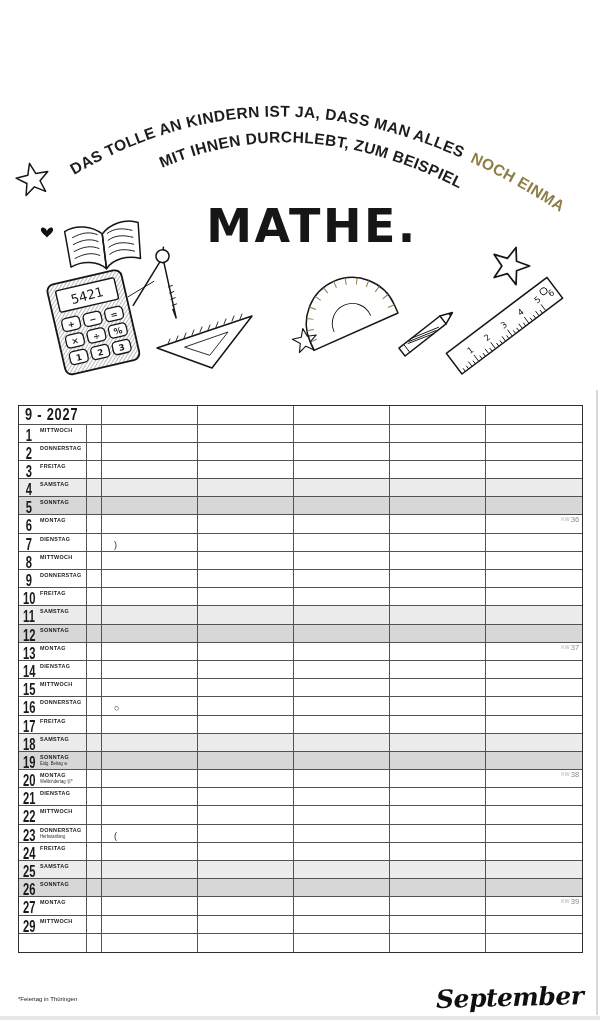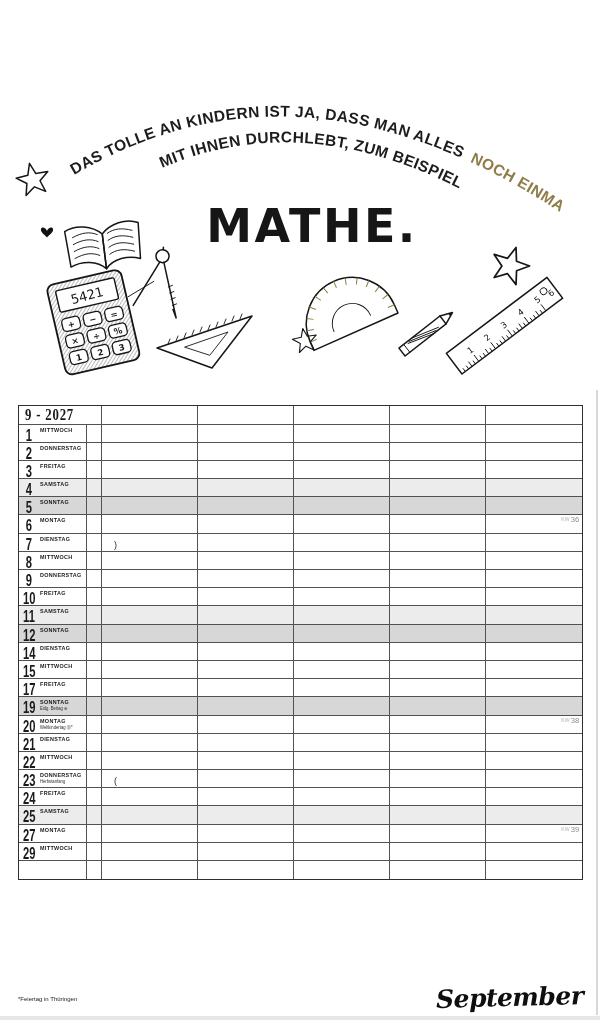--- a/index.html
+++ b/index.html
@@ -26,21 +26,21 @@
     border:1.6px solid #2f2f2f;box-sizing:border-box;background:#fff;
     display:flex;flex-direction:column;
   }
   .row{display:grid;grid-template-columns:68px 15px repeat(5,1fr);
     height:18.2px;box-sizing:border-box;border-bottom:1px solid #525252;background:#fff;}
   .row:last-child{border-bottom:none;}
   .row.sat{background:#ececec;}
   .row.sun{background:#d7d7d7;}
   .cell{box-sizing:border-box;border-right:1px solid #525252;overflow:hidden;}
   .cell:last-child{border-right:none;}
-  .header-row{height:18.5px;font-family:Liberation Serif, serif;}
+  .header-row{height:18.5px;}
   .month-cell{grid-column:1/3;display:flex;align-items:center;}
   .month-label{font-size:16px;font-weight:700;letter-spacing:1px;white-space:nowrap;
     transform:scale(.8,1.05);transform-origin:left center;margin-left:6px;}
   .day-cell{display:flex;align-items:flex-start;}
   .day-num{width:17px;flex:0 0 17px;font-size:16px;font-weight:700;line-height:17px;
     transform:scale(.7,1.05);transform-origin:left top;text-align:center;margin-left:4px;margin-top:1px;}
   .day-meta{display:flex;flex-direction:column;margin-top:3px;}
   .day-name{font-size:8px;font-weight:700;letter-spacing:.5px;line-height:7px;white-space:nowrap;
     transform:scale(.68,.72);transform-origin:left top;}
   .day-sub{font-size:7px;line-height:6px;color:#2d2d2d;white-space:nowrap;
@@ -426,20 +426,40 @@
     <div class="cell c1"></div>
     <div class="cell"></div>
     <div class="cell"></div>
     <div class="cell"></div>
     <div class="cell c5">
       
     </div>
   </div>
     <div class="row">
     <div class="cell day-cell">
+      <span class="day-num">13</span>
+      <span class="day-meta">
+        <span class="day-name">MONTAG</span>
+
+      </span>
+    </div>
+    <div class="cell spacer-cell"></div>
+    <div class="cell c1"></div>
+    <div class="cell"></div>
+    <div class="cell"></div>
+    <div class="cell"></div>
+    <div class="cell c5">
+      <span class="kw">
+        <span class="kw-prefix">KW</span>
+        <span class="kw-num">37</span>
+      </span>
+    </div>
+  </div>
+    <div class="row">
+    <div class="cell day-cell">
       <span class="day-num">14</span>
       <span class="day-meta">
         <span class="day-name">DIENSTAG</span>
 
       </span>
     </div>
     <div class="cell spacer-cell"></div>
     <div class="cell c1"></div>
     <div class="cell"></div>
     <div class="cell"></div>
@@ -460,23 +480,57 @@
     <div class="cell c1"></div>
     <div class="cell"></div>
     <div class="cell"></div>
     <div class="cell"></div>
     <div class="cell c5">
       
     </div>
   </div>
     <div class="row">
     <div class="cell day-cell">
+      <span class="day-num">16</span>
+      <span class="day-meta">
+        <span class="day-name">DONNERSTAG</span>
+
+      </span>
+    </div>
+    <div class="cell spacer-cell"></div>
+    <div class="cell c1"><span class="moon">○</span></div>
+    <div class="cell"></div>
+    <div class="cell"></div>
+    <div class="cell"></div>
+    <div class="cell c5">
+      
+    </div>
+  </div>
+    <div class="row">
+    <div class="cell day-cell">
       <span class="day-num">17</span>
       <span class="day-meta">
         <span class="day-name">FREITAG</span>
+
+      </span>
+    </div>
+    <div class="cell spacer-cell"></div>
+    <div class="cell c1"></div>
+    <div class="cell"></div>
+    <div class="cell"></div>
+    <div class="cell"></div>
+    <div class="cell c5">
+      
+    </div>
+  </div>
+    <div class="row sat">
+    <div class="cell day-cell">
+      <span class="day-num">18</span>
+      <span class="day-meta">
+        <span class="day-name">SAMSTAG</span>
 
       </span>
     </div>
     <div class="cell spacer-cell"></div>
     <div class="cell c1"></div>
     <div class="cell"></div>
     <div class="cell"></div>
     <div class="cell"></div>
     <div class="cell c5">
       
@@ -585,20 +639,37 @@
     <div class="cell"></div>
     <div class="cell c5">
       
     </div>
   </div>
     <div class="row sat">
     <div class="cell day-cell">
       <span class="day-num">25</span>
       <span class="day-meta">
         <span class="day-name">SAMSTAG</span>
+
+      </span>
+    </div>
+    <div class="cell spacer-cell"></div>
+    <div class="cell c1"></div>
+    <div class="cell"></div>
+    <div class="cell"></div>
+    <div class="cell"></div>
+    <div class="cell c5">
+      
+    </div>
+  </div>
+    <div class="row sun">
+    <div class="cell day-cell">
+      <span class="day-num">26</span>
+      <span class="day-meta">
+        <span class="day-name">SONNTAG</span>
 
       </span>
     </div>
     <div class="cell spacer-cell"></div>
     <div class="cell c1"></div>
     <div class="cell"></div>
     <div class="cell"></div>
     <div class="cell"></div>
     <div class="cell c5">
       

